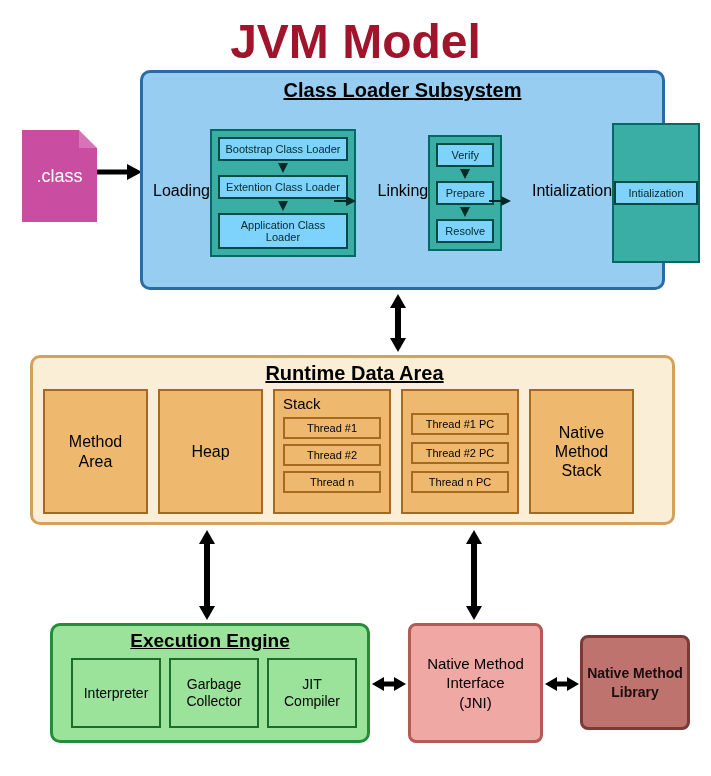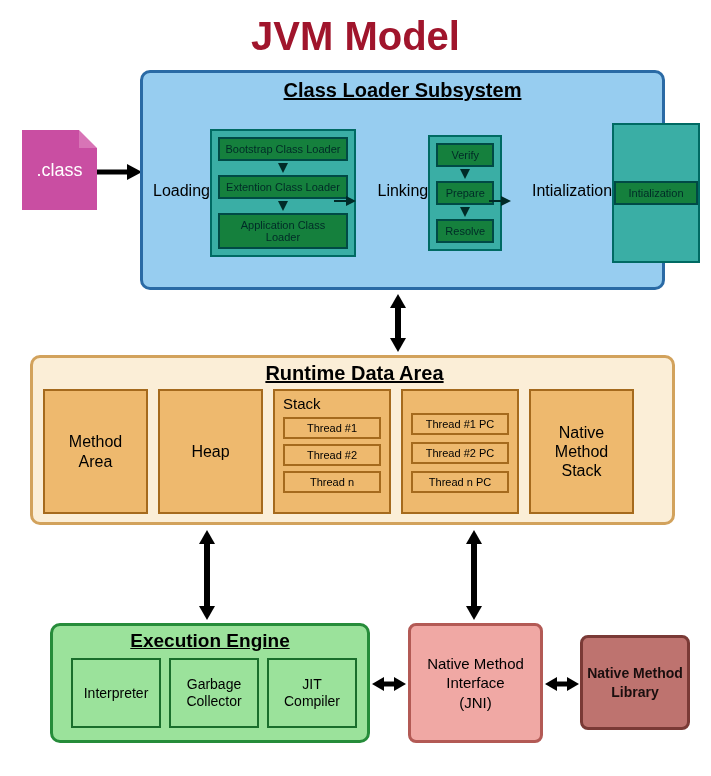--- a/index.html
+++ b/index.html
@@ -7,32 +7,32 @@
     margin: 0;
     padding: 0;
     font-family: Arial, sans-serif;
     background: #fff;
     width: 711px;
     height: 776px;
     position: relative;
   }
   .title {
     text-align: center;
-    font-size: 40px;
+    font-size: 48px;
     font-weight: bold;
     color: #a0152c;
     margin: 14px 0 14px 0;
   }
   
   .classfile {
     position: absolute;
     left: 22px;
     top: 130px;
     width: 75px;
-    height: 80px;
+    height: 92px;
     background: #c94ea2;
     color: #fff;
     font-size: 18px;
     display: flex;
     align-items: center;
     justify-content: center;
   }
   .classfile::before {
     content: '';
     position: absolute;
@@ -74,21 +74,21 @@
   .teal-group {
     background: #3aaea5;
     border: 2px solid #006a63;
     padding: 6px 6px;
     display: flex;
     flex-direction: column;
     align-items: center;
     gap: 2px;
   }
   .teal-box {
-    background: #15803d;
+    background: #7dd3fc;
     border: 2px solid #004a45;
     color: #002a27;
     font-size: 11px;
     text-align: center;
     padding: 4px 4px;
     width: 130px;
   }
   .teal-box.sm { width: 58px; padding: 4px 2px; }
   .teal-init {
     background: #3aaea5;

